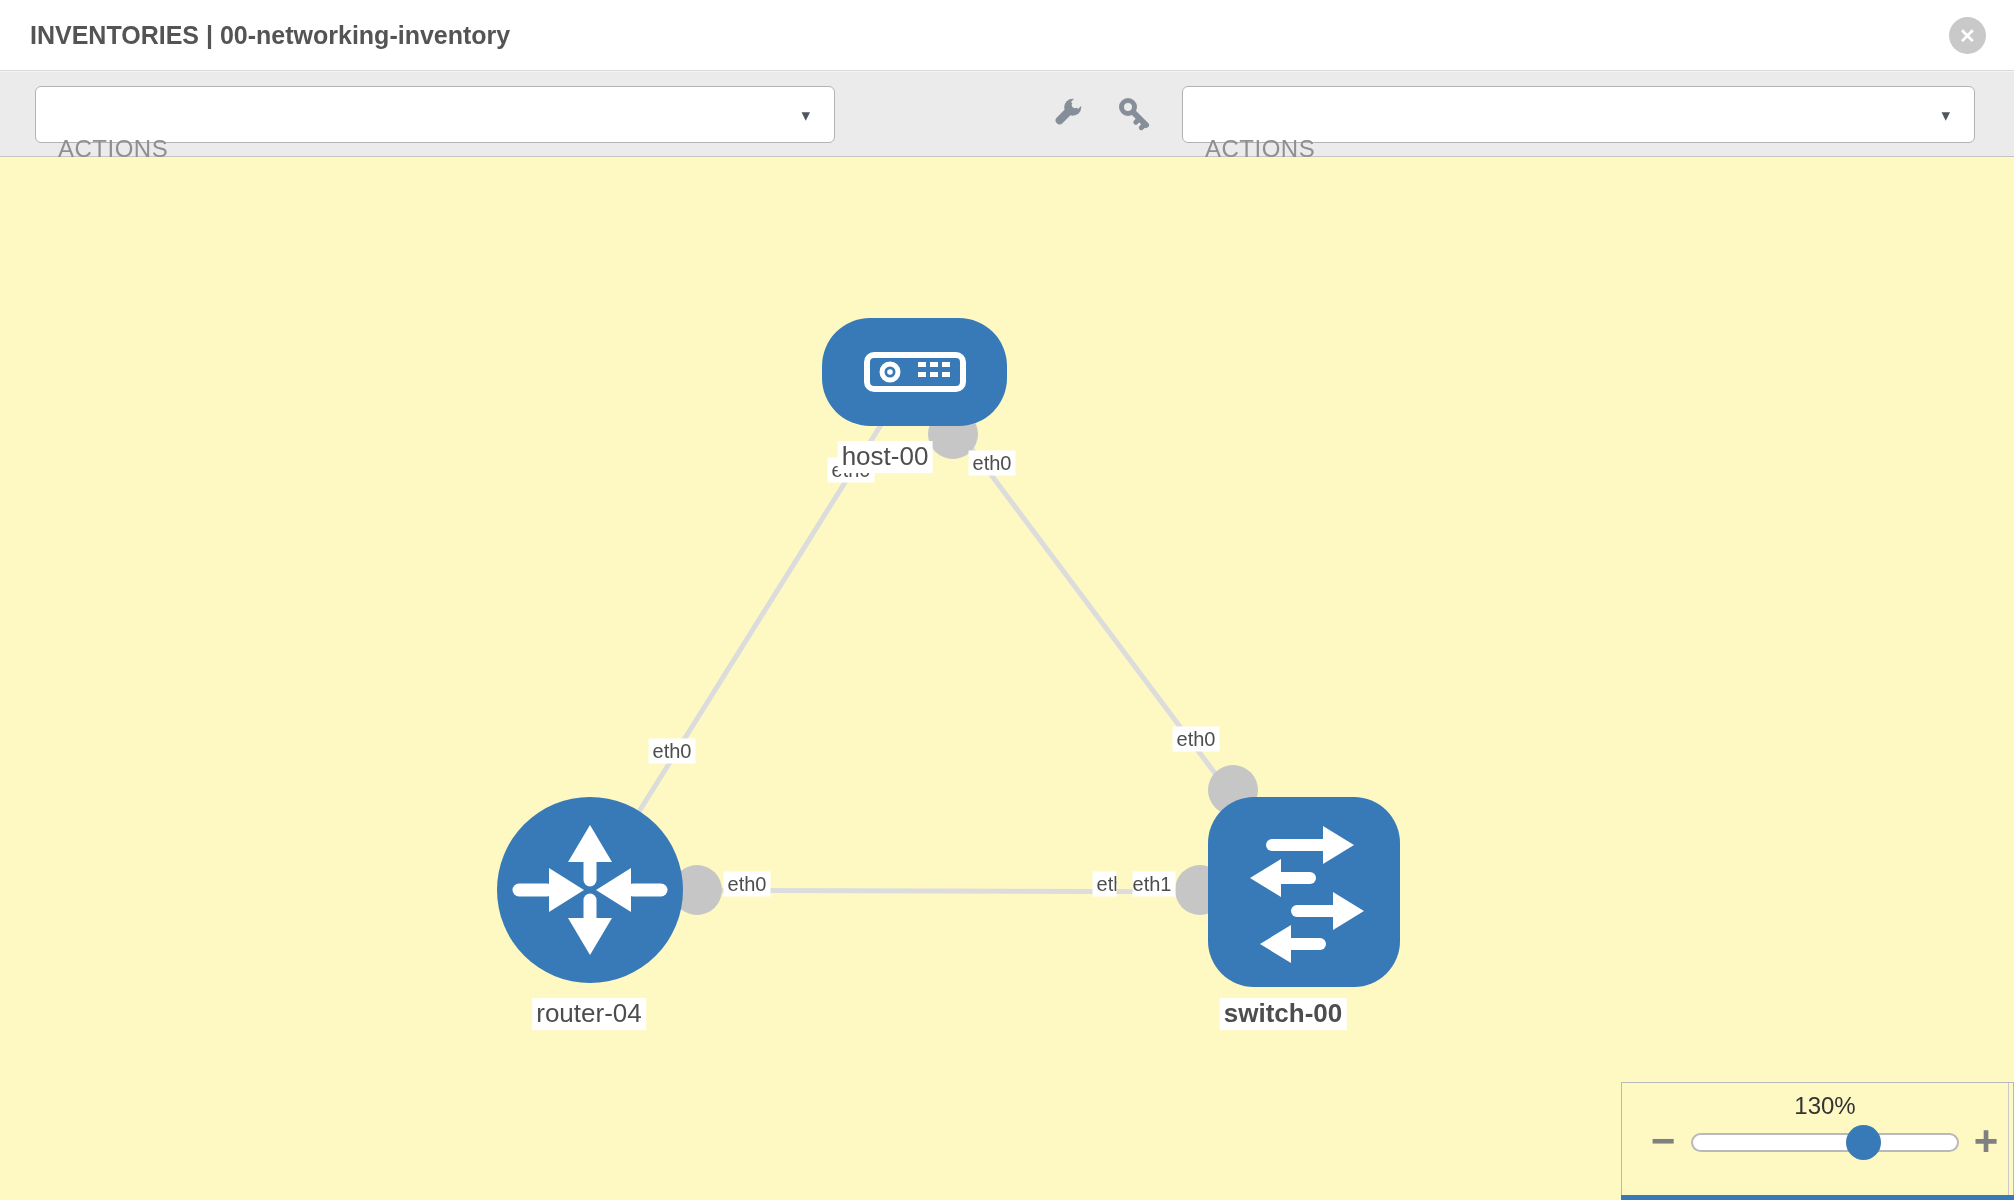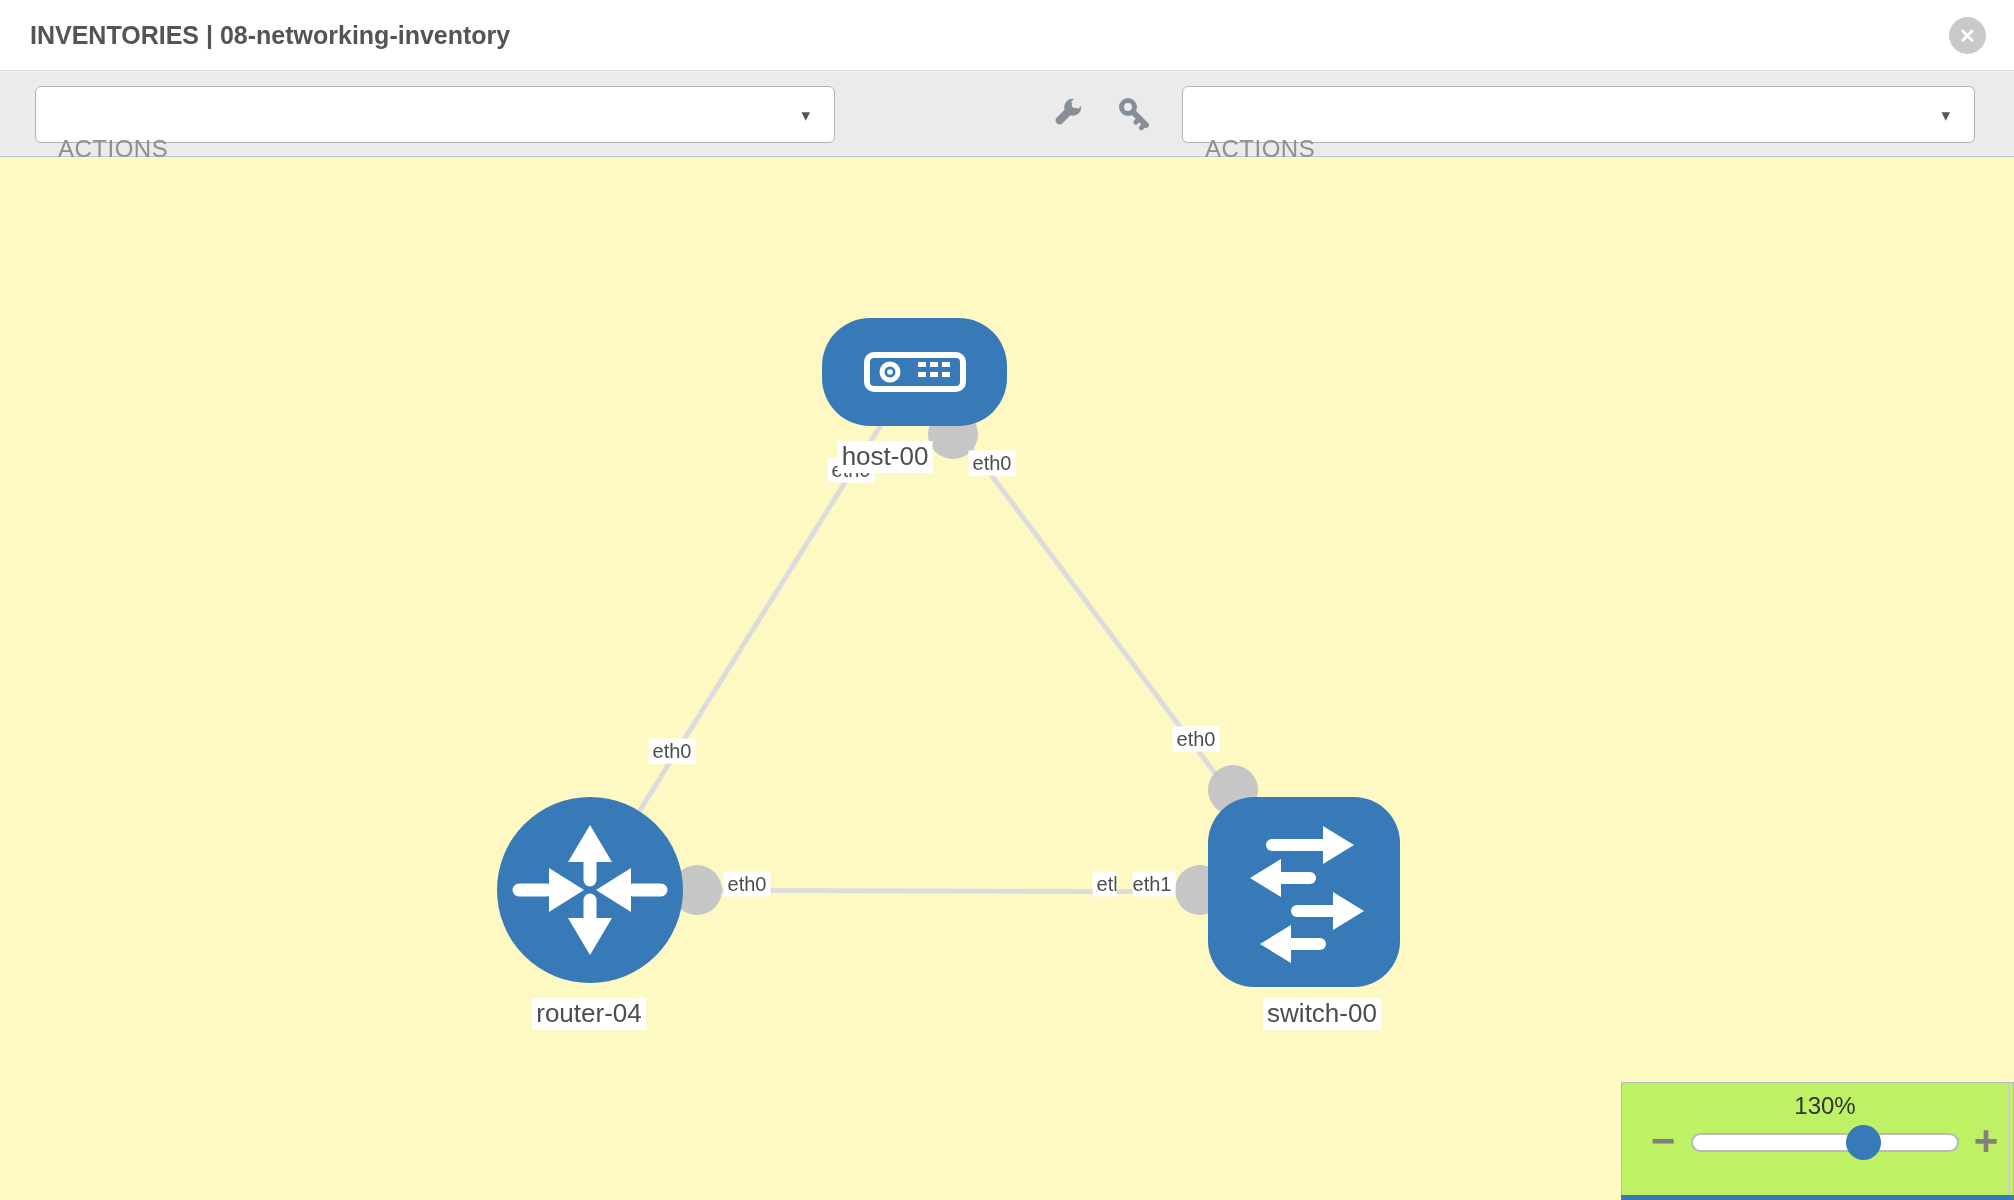--- a/index.html
+++ b/index.html
@@ -42,21 +42,21 @@
   .chip.name { font-size:26px; padding:1px 4px; }
   .chip.if   { font-size:20px; padding:1px 4px; }
   .combo { position:absolute; transform:translate(-50%,-50%); display:flex; z-index:3; }
   .combo .under { font-size:20px; background:#ffffff; color:#4d4d4d;
                   padding:1px 0 1px 4px; width:24px; overflow:hidden; line-height:1.15; }
   .combo .over  { font-size:20px; background:#ffffff; color:#4d4d4d;
                   padding:1px 4px 1px 0; line-height:1.15;margin-left:16px; }
 
   
   .zoom-panel { position:absolute; left:1621px; top:1082px; width:393px; height:118px;
-                background:#bef264; border:1px solid #b9b9b9; z-index:6; }
+                background:#fef9c3; border:1px solid #b9b9b9; z-index:6; }
   .panel-inner-border { position:absolute; left:386px; top:0; bottom:0; width:1px;
                         background:#c9c9c9; }
   .zoom-value { position:absolute; left:203px; top:9px; transform:translateX(-50%);
                 font-size:24px; color:#333333; }
   .zoom-btn { position:absolute; top:58px; transform:translate(-50%,-50%);
               font-size:42px; font-weight:bold; color:#808080; cursor:pointer;
               line-height:1; }
   .zoom-minus { left:41px; }
   .zoom-plus  { left:364px; }
   .slider-track { position:absolute; left:69px; top:50px; width:268px; height:19px;
@@ -64,21 +64,21 @@
                   cursor:pointer; }
   .slider-handle { position:absolute; left:224px; top:42px; width:35px; height:35px;
                    border-radius:50%; background:#377ab7; cursor:grab; }
   .bottom-strip { position:absolute; left:1621px; top:1195px; width:393px; height:5px;
                   background:#377ab7; z-index:7; }
 </style>
 </head>
 <body>
 
 <div class="header">
-  <div class="page-title">INVENTORIES | 08-networking-inventory</div>
+  <div class="page-title">INVENTORIES | 00-networking-inventory</div>
   <div class="close-btn">✕</div>
 </div>
 
 <div class="toolbar">
   <div class="select select-actions">
     <span class="select-label">ACTIONS</span>
     <span class="caret">▾</span>
   </div>
 
   <svg class="tool-icon icon-wrench" viewBox="0 0 38 38">
@@ -165,21 +165,21 @@
   <div class="chip name" style="left:885px;  top:300px;text-align:center;">host-00</div>
   <div class="chip if" style="left:992px;  top:306px;">eth0</div>
   <div class="chip if" style="left:672px;  top:594px;">eth0</div>
   <div class="chip if" style="left:1196px; top:582px;">eth0</div>
   <div class="chip if" style="left:747px;  top:727px;">eth0</div>
   <div class="combo" style="left:1134px; top:727px;">
     <span class="under">eth0</span>
     <span class="over">eth1</span>
   </div>
   <div class="chip name" style="left:589px;  top:857px;">router-04</div>
-  <div class="chip name" style="left:1322px; top:857px;">switch-00</div>
+  <div class="chip name" style="left:1283px; top:857px;font-weight:bold;">switch-00</div>
 </div>
 
 <div class="zoom-panel">
   <div class="panel-inner-border"></div>
   <div class="zoom-value">130%</div>
   <div class="zoom-btn zoom-minus">−</div>
   <div class="slider-track"></div>
   <div class="slider-handle"></div>
   <div class="zoom-btn zoom-plus">+</div>
 </div>

